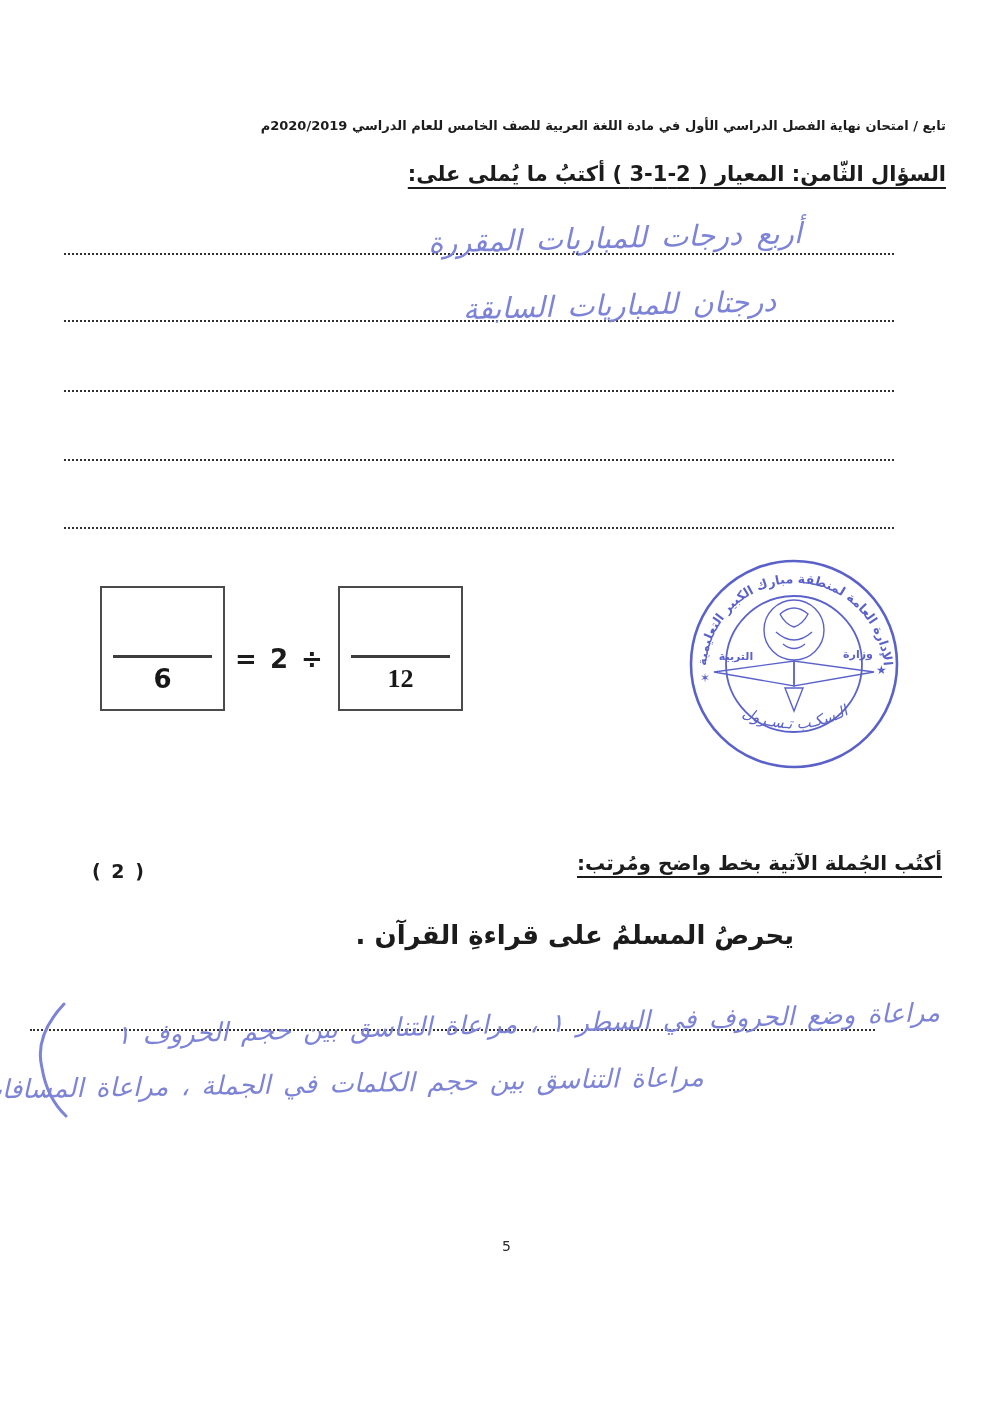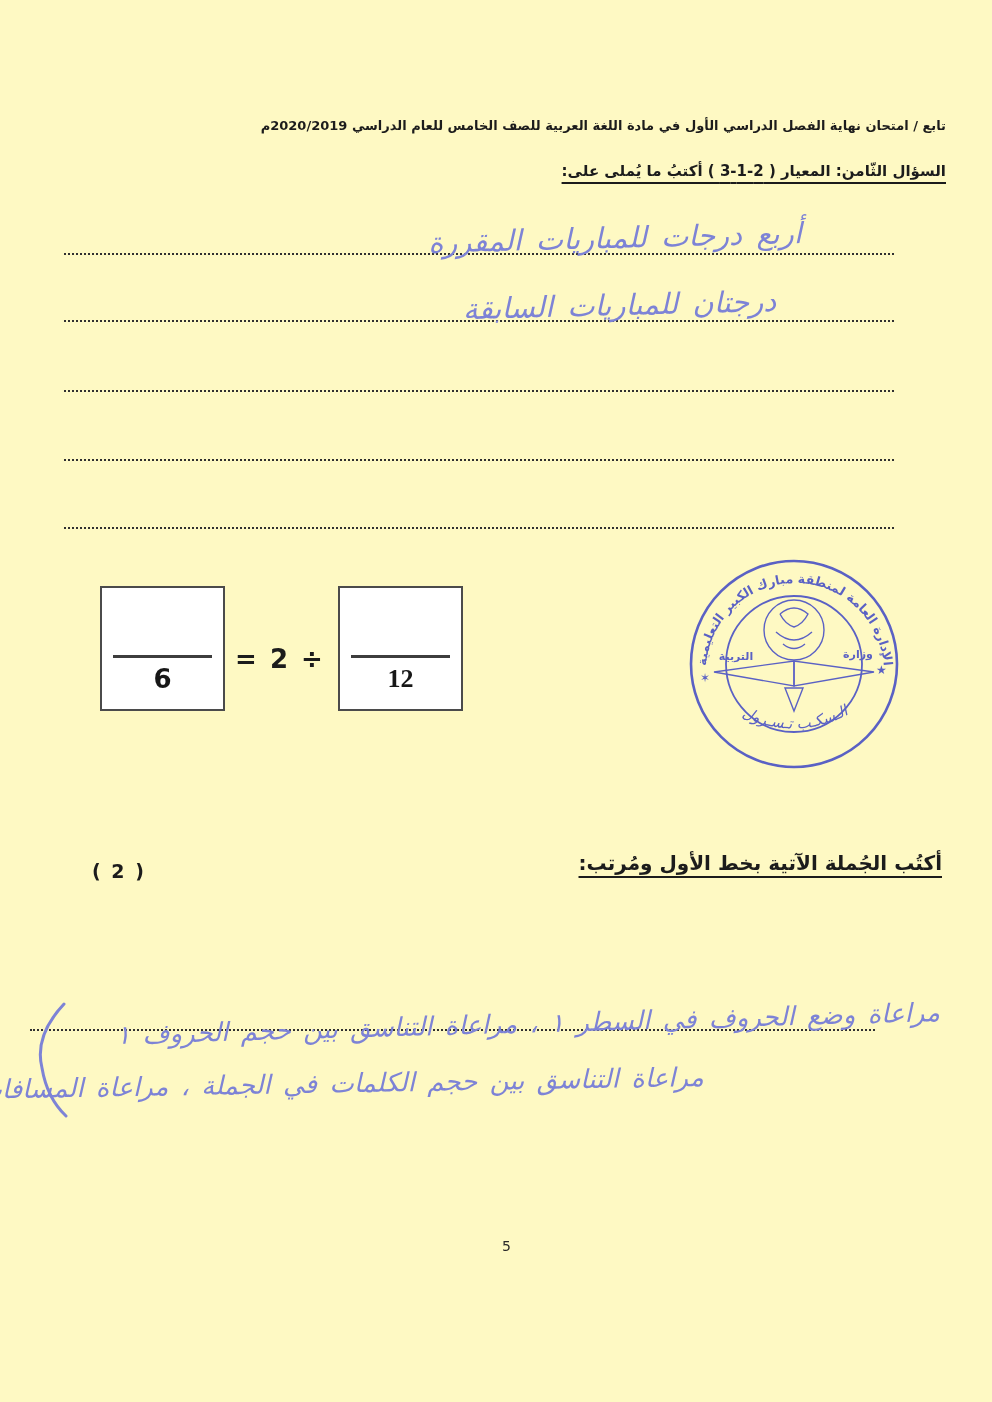--- a/index.html
+++ b/index.html
@@ -1,23 +1,23 @@
 <!DOCTYPE html>
 <html lang="ar"><head>
 <meta charset="utf-8">
 <style>
   html,body{margin:0;padding:0;background:#e8e8e8;}
   .page{
-    position:relative;width:992px;height:1402px;margin:0 auto;background:#fef9c3;
+    position:relative;width:992px;height:1402px;margin:0 auto;background:#ffffff;
     font-family:"DejaVu Sans",sans-serif;color:#1c1c1c;overflow:hidden;
   }
   .abs{position:absolute;}
   .rtl{direction:rtl;unicode-bidi:plaintext;}
   .hdr{font-size:13px;font-weight:700;white-space:nowrap;letter-spacing:.1px;}
-  .qtitle{font-size:15px;font-weight:700;white-space:nowrap;
+  .qtitle{font-size:21px;font-weight:700;white-space:nowrap;
     text-decoration:underline;text-decoration-thickness:2px;text-underline-offset:6px;}
   .instr{font-size:20px;font-weight:700;white-space:nowrap;
     text-decoration:underline;text-decoration-thickness:2px;text-underline-offset:6px;}
   .dotline{height:0;border-bottom:2.6px dotted #303030;}
   .hw{font-size:29px;color:#7d83d6;white-space:nowrap;font-style:italic;
     transform:rotate(-1.5deg);transform-origin:right center;word-spacing:5px;}
   .note{font-size:26px;color:#7d83d6;white-space:nowrap;font-style:italic;
     transform:rotate(-1.6deg);transform-origin:right center;word-spacing:4px;}
   .fracbox{width:121px;height:121px;border:2px solid #4b4b4b;background:#fff;}
   .fracbar{position:absolute;left:11px;right:11px;top:67px;height:3px;background:#3d3d3d;}
@@ -84,24 +84,25 @@
       <text x="172" y="102" text-anchor="middle" font-size="11" font-weight="700" fill="#4d55c5">وزارة</text>
       <text x="14" y="126" font-size="12" fill="#4d55c5">✶</text>
       <text x="190" y="118" font-size="12" fill="#4d55c5">★</text>
       <text font-size="15" font-style="italic" fill="#4d55c5">
         <textPath href="#arcBottom" startOffset="50%" text-anchor="middle">الـسكـب تـسـرول</textPath>
       </text>
     </svg>
   </div>
 
 
-  <div class="abs rtl instr" style="top:851px;right:50px;">أكتُب الجُملة الآتية بخط الأول ومُرتب:</div>
+  <div class="abs rtl instr" style="top:851px;right:50px;">أكتُب الجُملة الآتية بخط واضح ومُرتب:</div>
 
   <div class="abs marks" style="top:860px;left:92px;">( 2 )</div>
 
+  <div class="abs rtl sentence" style="top:920px;right:198px;">يحرصُ المسلمُ على قراءةِ القرآن .</div>
 
   <div class="abs dotline" style="top:1029px;left:30px;width:845px;"></div>
 
   <div class="abs rtl note" style="top:997px;right:52px;">مراعاة وضع الحروف في السطر ١ ، مراعاة التناسق بين حجم الحروف ١</div>
   <div class="abs rtl note" style="top:1062px;right:288px;transform:rotate(-1deg);">مراعاة التناسق بين حجم الكلمات في الجملة ، مراعاة المسافات ١</div>
 
   <svg class="abs" style="left:20px;top:1000px;" width="60" height="122" viewBox="0 0 60 122">
     <path d="M 44 4 Q 14 36 22 68 Q 27 98 46 116" fill="none" stroke="#7d83d6" stroke-width="3" stroke-linecap="round"></path>
   </svg>
 

